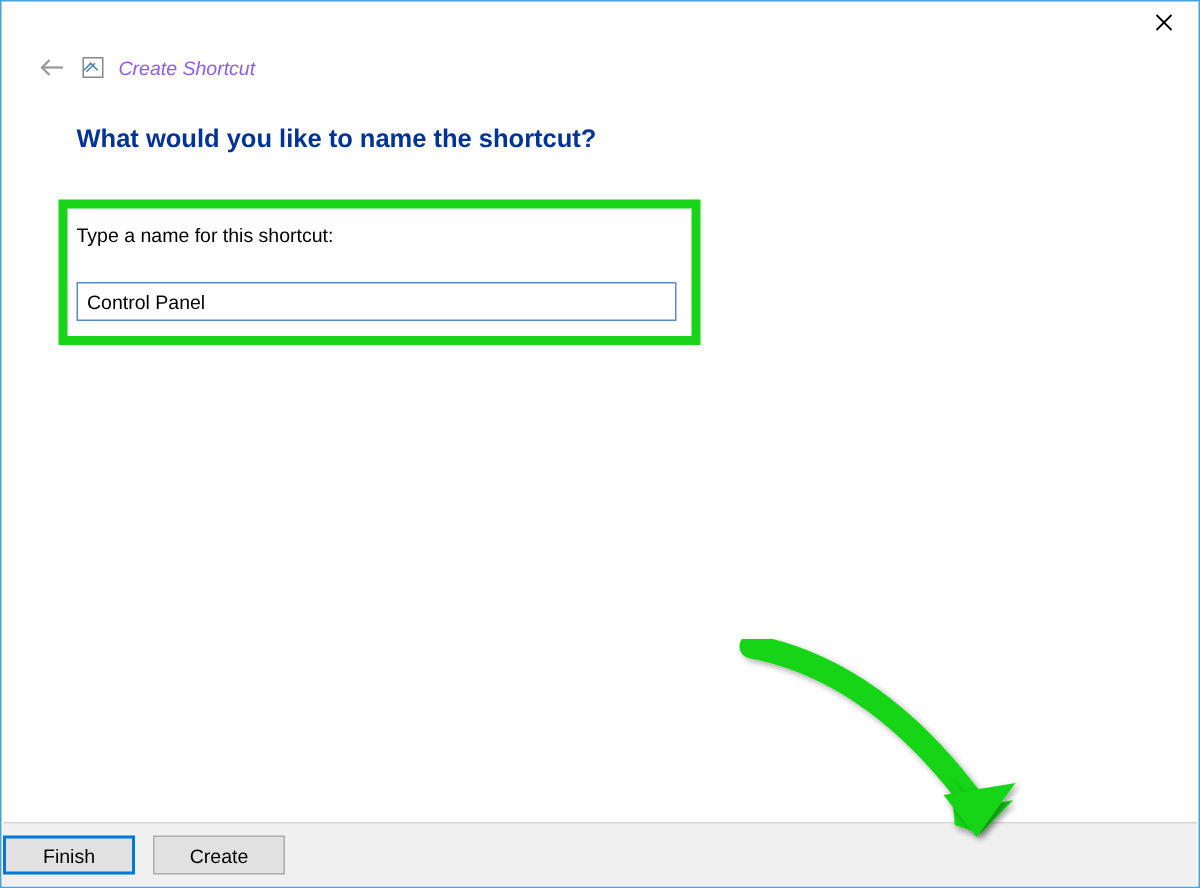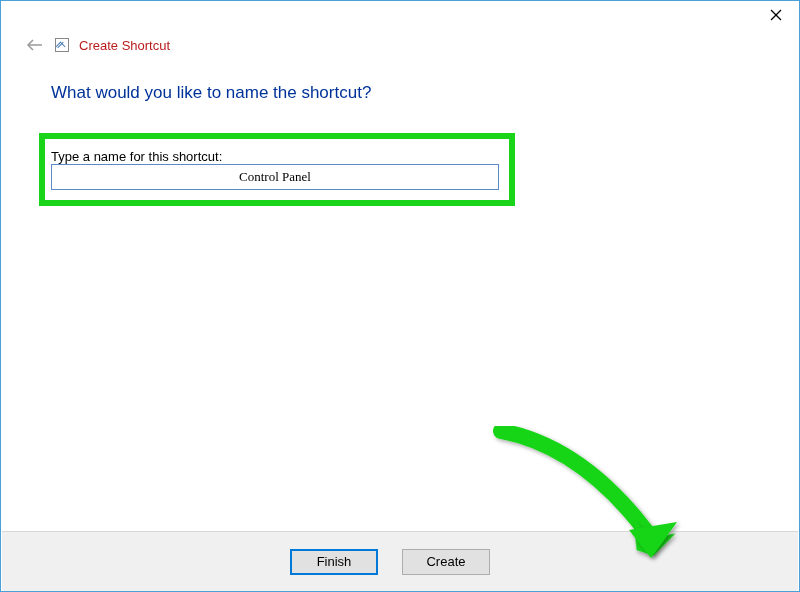--- a/index.html
+++ b/index.html
@@ -82,72 +82,72 @@
     .shortcut-icon::before{
       content:"";
       position:absolute;
       left:4px; top:2px;
       width:1px; height:8px;
       background:#4a7db5;
       transform:rotate(45deg);
     }
     .header-title {
       font-size: 13px;
-      color: #b91c1c;
+      color: #8b5cf6;
+      font-style: italic;
     }
     .content {
       padding: 26px 50px 0 50px;
     }
     .page-heading {
       font-size: 17px;
       color: #003399;
-      font-weight: 400;
+      font-weight: 700;
       margin-bottom: 30px;
     }
     .highlight-box {
       border: 6px solid #19d419;
       display: inline-block;
       padding: 10px 10px 10px 6px;
       margin-left: -12px;
       margin-bottom: 28px;
     }
     .field-label {
       font-size: 13px;
       color: #000;
-      margin-bottom: 0;
+      margin-bottom: 24px;
       display: block;
     }
     .text-input {
-      width: 448px;
+      width: 400px;
       height: 26px;
       border: 1px solid #5a8bc6;
       padding: 3px 6px;
       font-size: 13px;
-      font-family: Liberation Serif, serif;
+      font-family: Liberation Sans, sans-serif;
       outline: none;
-      text-align: center;
     }
     .instruction {
       font-size: 13px;
       color: #000;
       margin-left: 0px;
     }
     .footer {
       position: absolute;
       bottom: 0;
       left: 1px;
       right: 1px;
-      height: 60px;
+      height: 43px;
       background: #f0f0f0;
       border-top: 1px solid #d8d8d8;
       display: flex;
-      justify-content: center;
+      justify-content: flex-start;
       align-items: center;
       padding-right: 20px;
-      gap: 24px;
+      gap: 12px;
     }
     .btn {
       min-width: 88px;
       height: 26px;
       background: #e1e1e1;
       border: 1px solid #adadad;
       font-size: 13px;
       font-family: inherit;
       cursor: pointer;
       padding: 0 14px;

